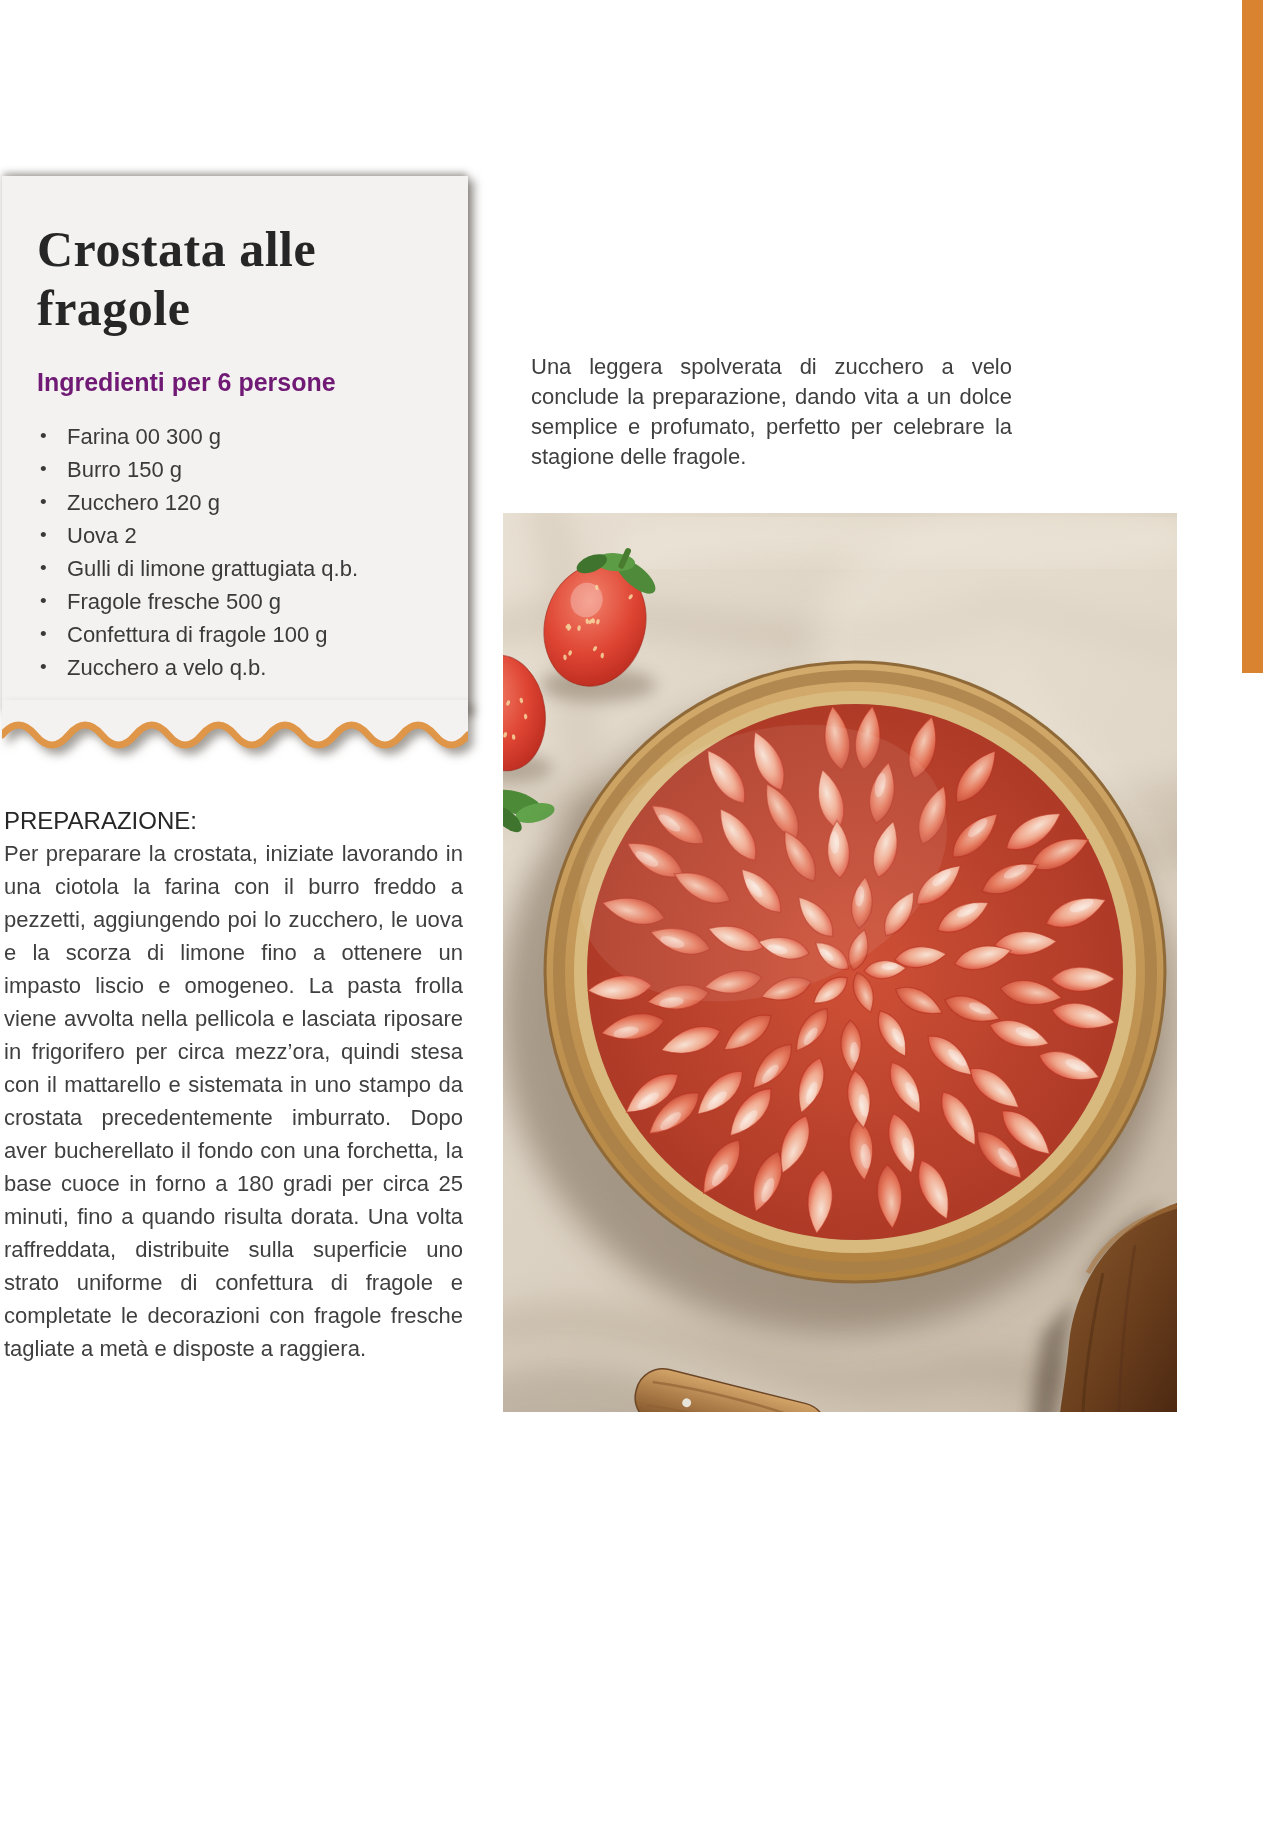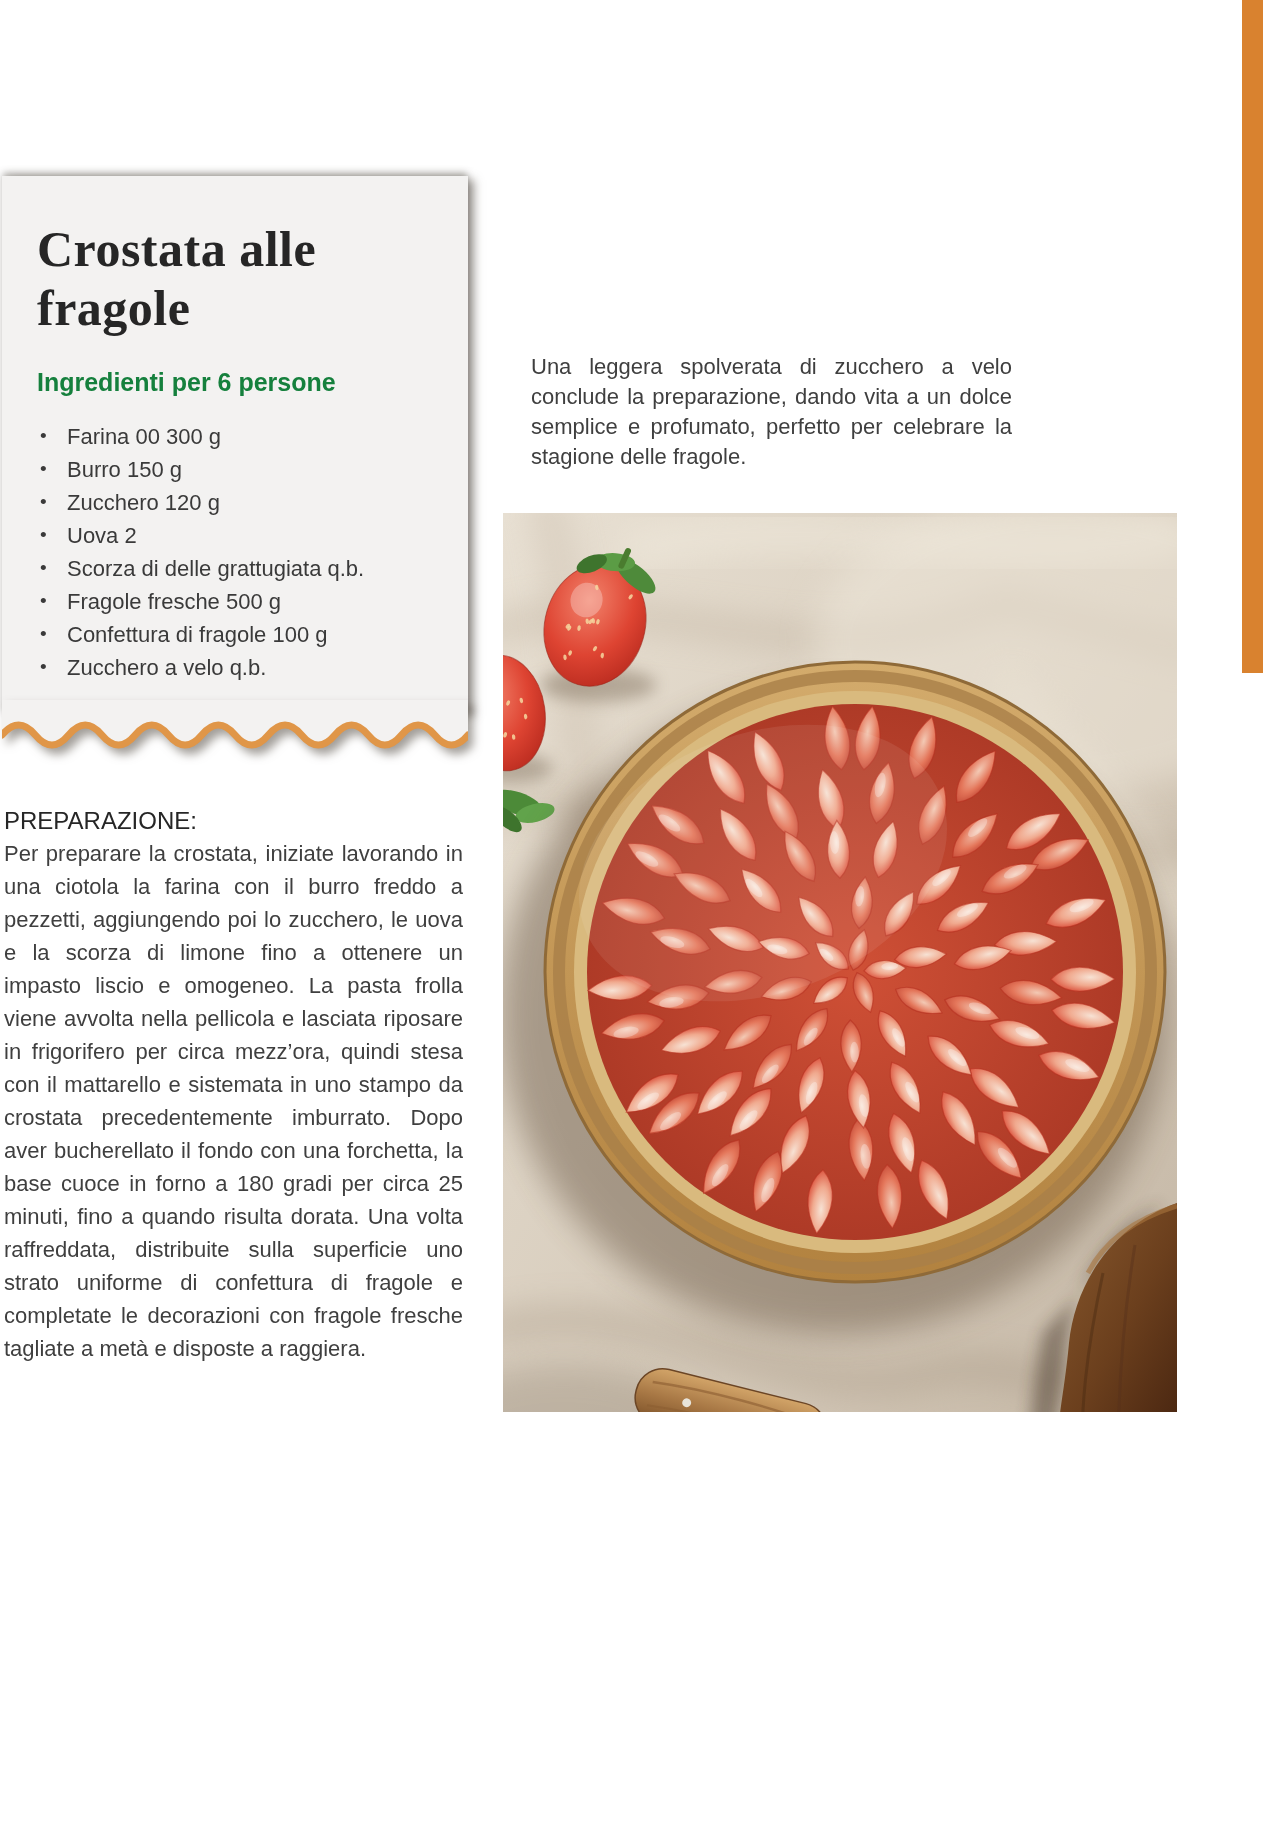--- a/index.html
+++ b/index.html
@@ -8,21 +8,21 @@
 
   
   .accent-bar{position:absolute;left:1242px;top:0;width:21px;height:673px;background:#d9822f;}
 
   
   .recipe-card{position:absolute;left:2px;top:176px;width:466px;height:540px;background:#f3f2f1;
                box-shadow:8px 2px 9px -2px rgba(75,68,60,.55), 0 -4px 7px -1px rgba(75,68,60,.45);}
   .card-inner{padding:44px 24px 0 35px;}
   .card-title{font-family:"Liberation Serif","DejaVu Serif",serif;font-weight:700;font-size:50px;
               line-height:59px;color:#262626;margin:0;letter-spacing:.5px;}
-  .card-sub{font-size:25px;font-weight:700;color:#15803d;margin:30px 0 0 0;}
+  .card-sub{font-size:25px;font-weight:700;color:#701a75;margin:30px 0 0 0;}
   ul.ingredients{list-style:none;margin:23px 0 0 0;padding:0;font-size:22px;color:#3a3a3a;}
   ul.ingredients li{position:relative;padding-left:30px;line-height:33px;}
   ul.ingredients li::before{content:"•";position:absolute;left:3px;top:-1px;font-size:19px;color:#3a3a3a;}
 
   .card-wave{position:absolute;left:2px;top:700px;width:466px;height:62px;
              filter:drop-shadow(5px 6px 5px rgba(70,62,52,.5));}
 
   
   .intro{position:absolute;left:531px;top:330px;width:481px;font-size:22px;line-height:30px;
          color:#3f3f3f;text-align:justify;}
@@ -54,21 +54,21 @@
 
   <div class="recipe-card" style="background: rgb(243, 242, 241);">
     <div class="card-inner">
       <h1 class="card-title">Crostata alle fragole</h1>
       <div class="card-sub">Ingredienti per 6 persone</div>
       <ul class="ingredients">
           <li>Farina 00 300 g</li>
           <li>Burro 150 g</li>
           <li>Zucchero 120 g</li>
           <li>Uova 2</li>
-          <li>Scorza di delle grattugiata q.b.</li>
+          <li>Gulli di limone grattugiata q.b.</li>
           <li>Fragole fresche 500 g</li>
           <li>Confettura di fragole 100 g</li>
           <li>Zucchero a velo q.b.</li>
         </ul>
     </div>
   </div>
   <svg class="card-wave" viewBox="0 0 466 62" preserveAspectRatio="none">
     <path id="wave-fill" fill="#f3f2f1" d="M0,35 q 16.64,-20 33.29,0 q 16.64,20 33.29,0 q 16.64,-20 33.29,0 q 16.64,20 33.29,0 q 16.64,-20 33.29,0 q 16.64,20 33.29,0 q 16.64,-20 33.29,0 q 16.64,20 33.29,0 q 16.64,-20 33.29,0 q 16.64,20 33.29,0 q 16.64,-20 33.29,0 q 16.64,20 33.29,0 q 16.64,-20 33.29,0 q 16.64,20 33.29,0 L466,0 L0,0 Z"></path>
     <path id="wave-stroke" fill="none" stroke="#e09648" stroke-width="7" stroke-linecap="round" d="M0,35 q 16.64,-20 33.29,0 q 16.64,20 33.29,0 q 16.64,-20 33.29,0 q 16.64,20 33.29,0 q 16.64,-20 33.29,0 q 16.64,20 33.29,0 q 16.64,-20 33.29,0 q 16.64,20 33.29,0 q 16.64,-20 33.29,0 q 16.64,20 33.29,0 q 16.64,-20 33.29,0 q 16.64,20 33.29,0 q 16.64,-20 33.29,0 q 16.64,20 33.29,0"></path>
   </svg>

